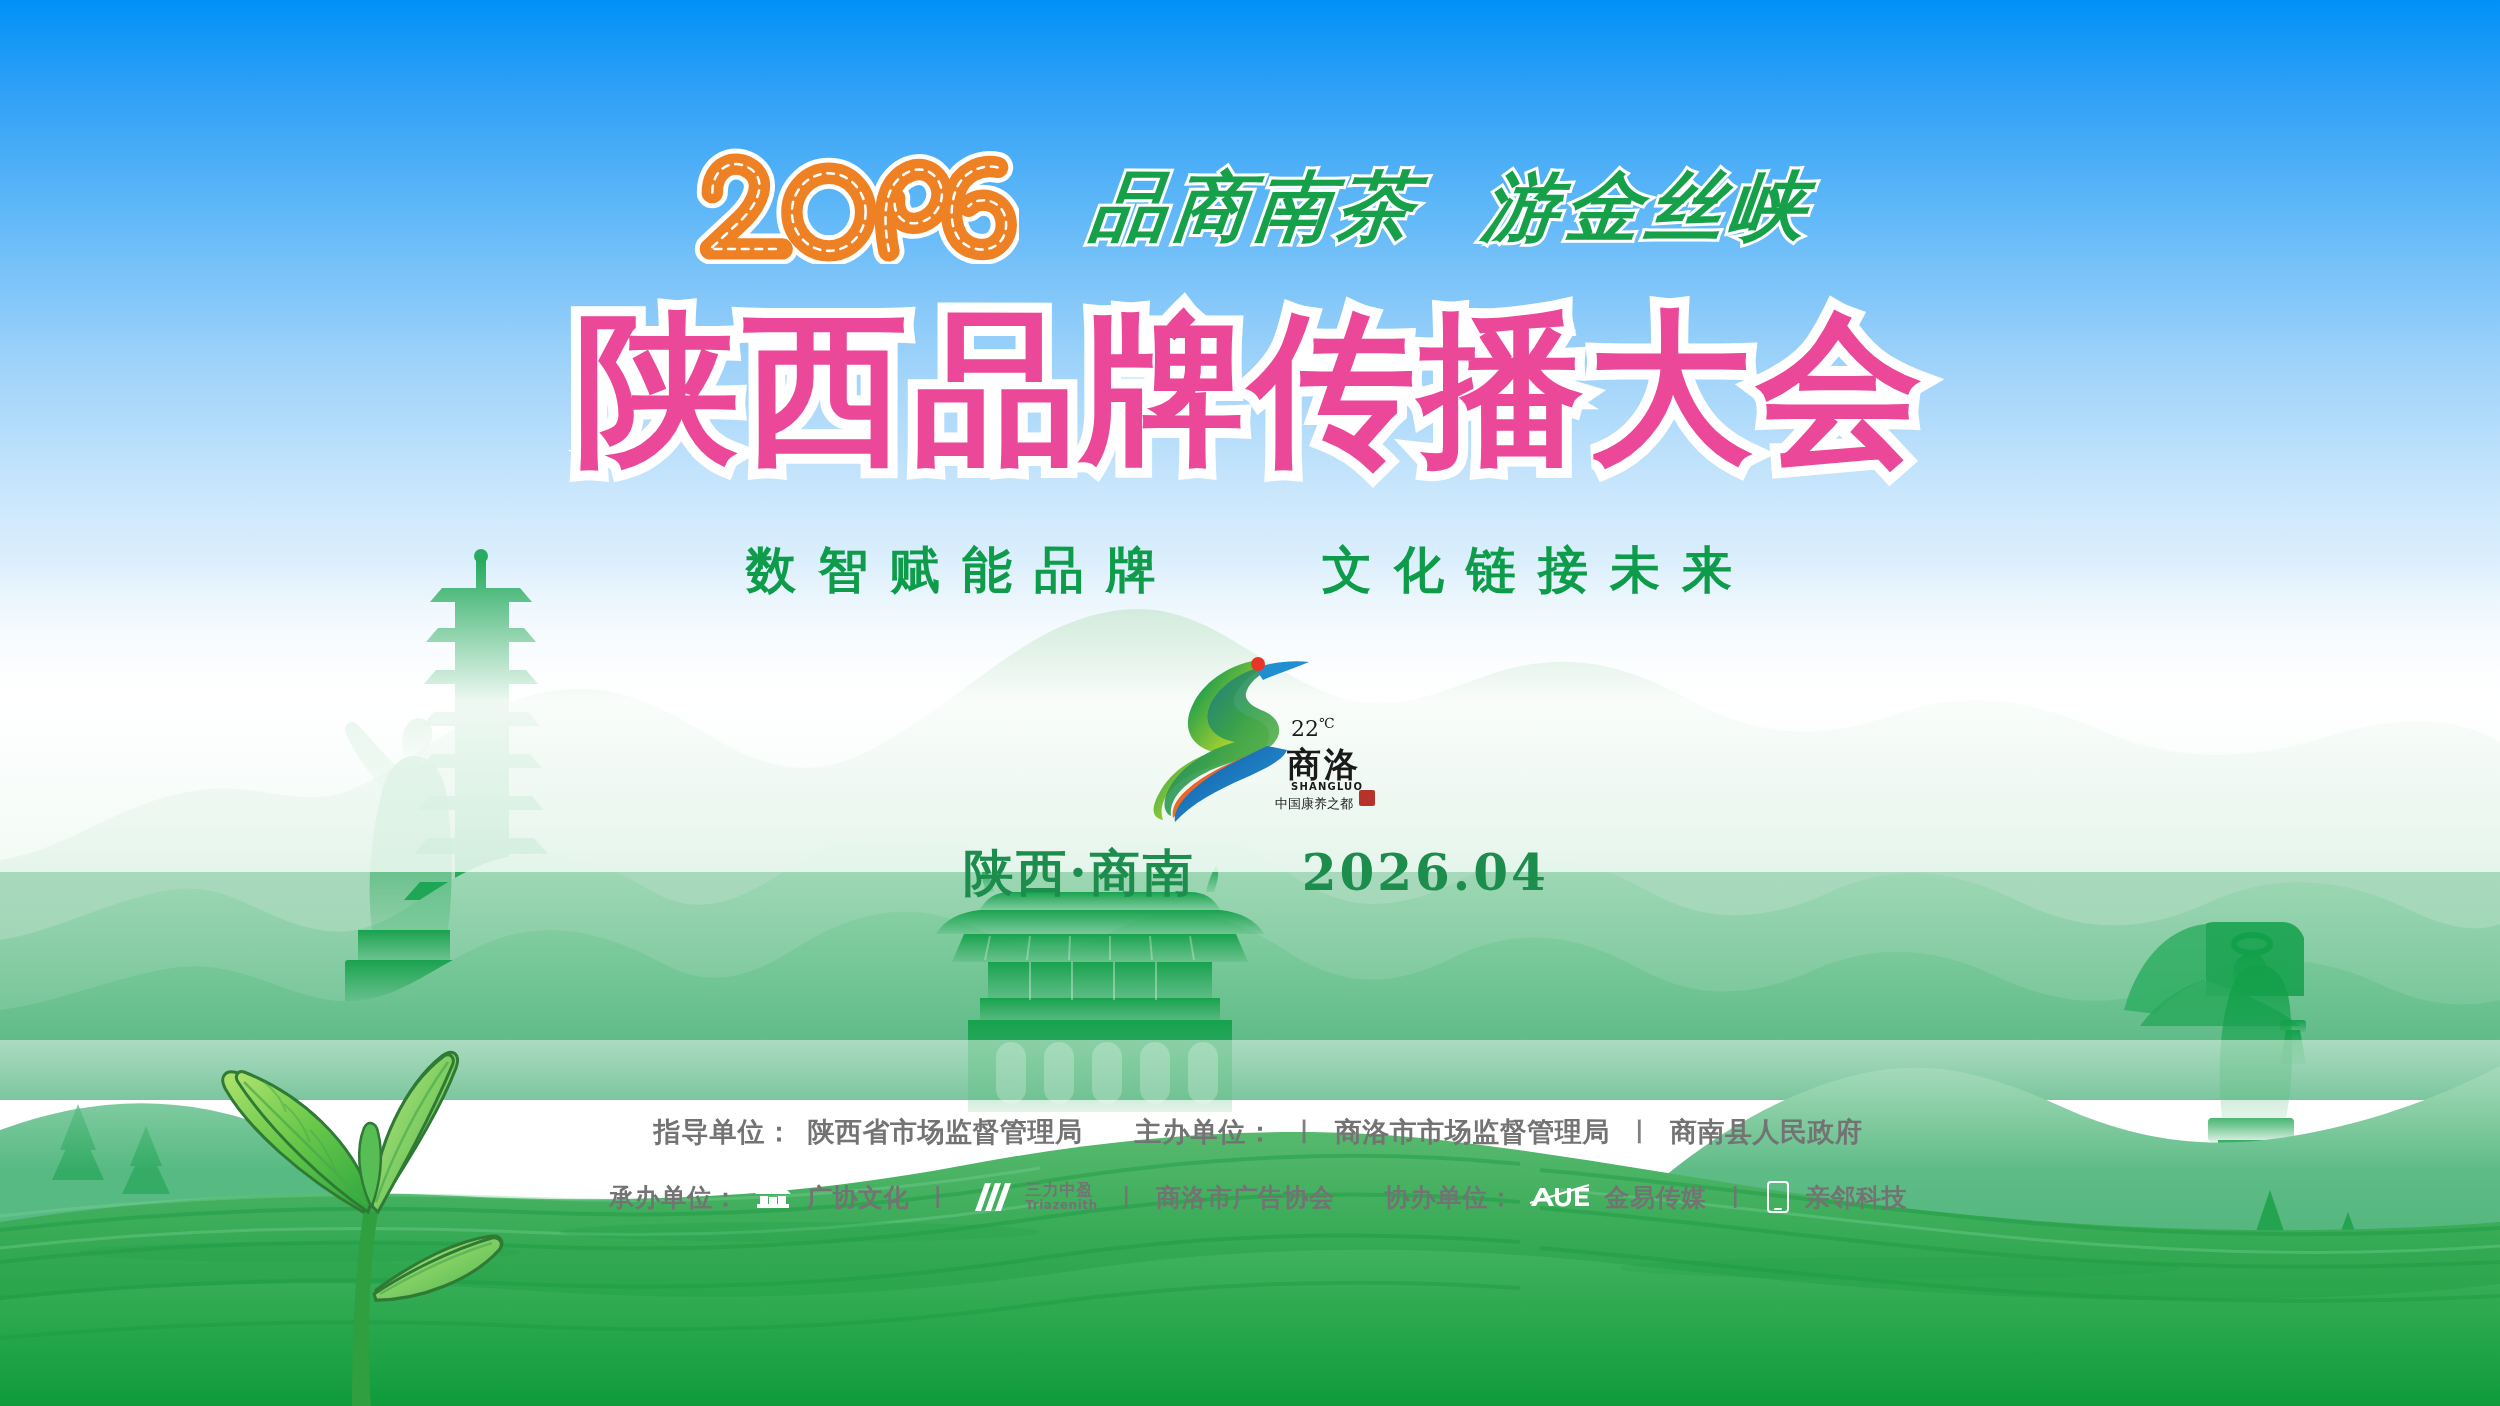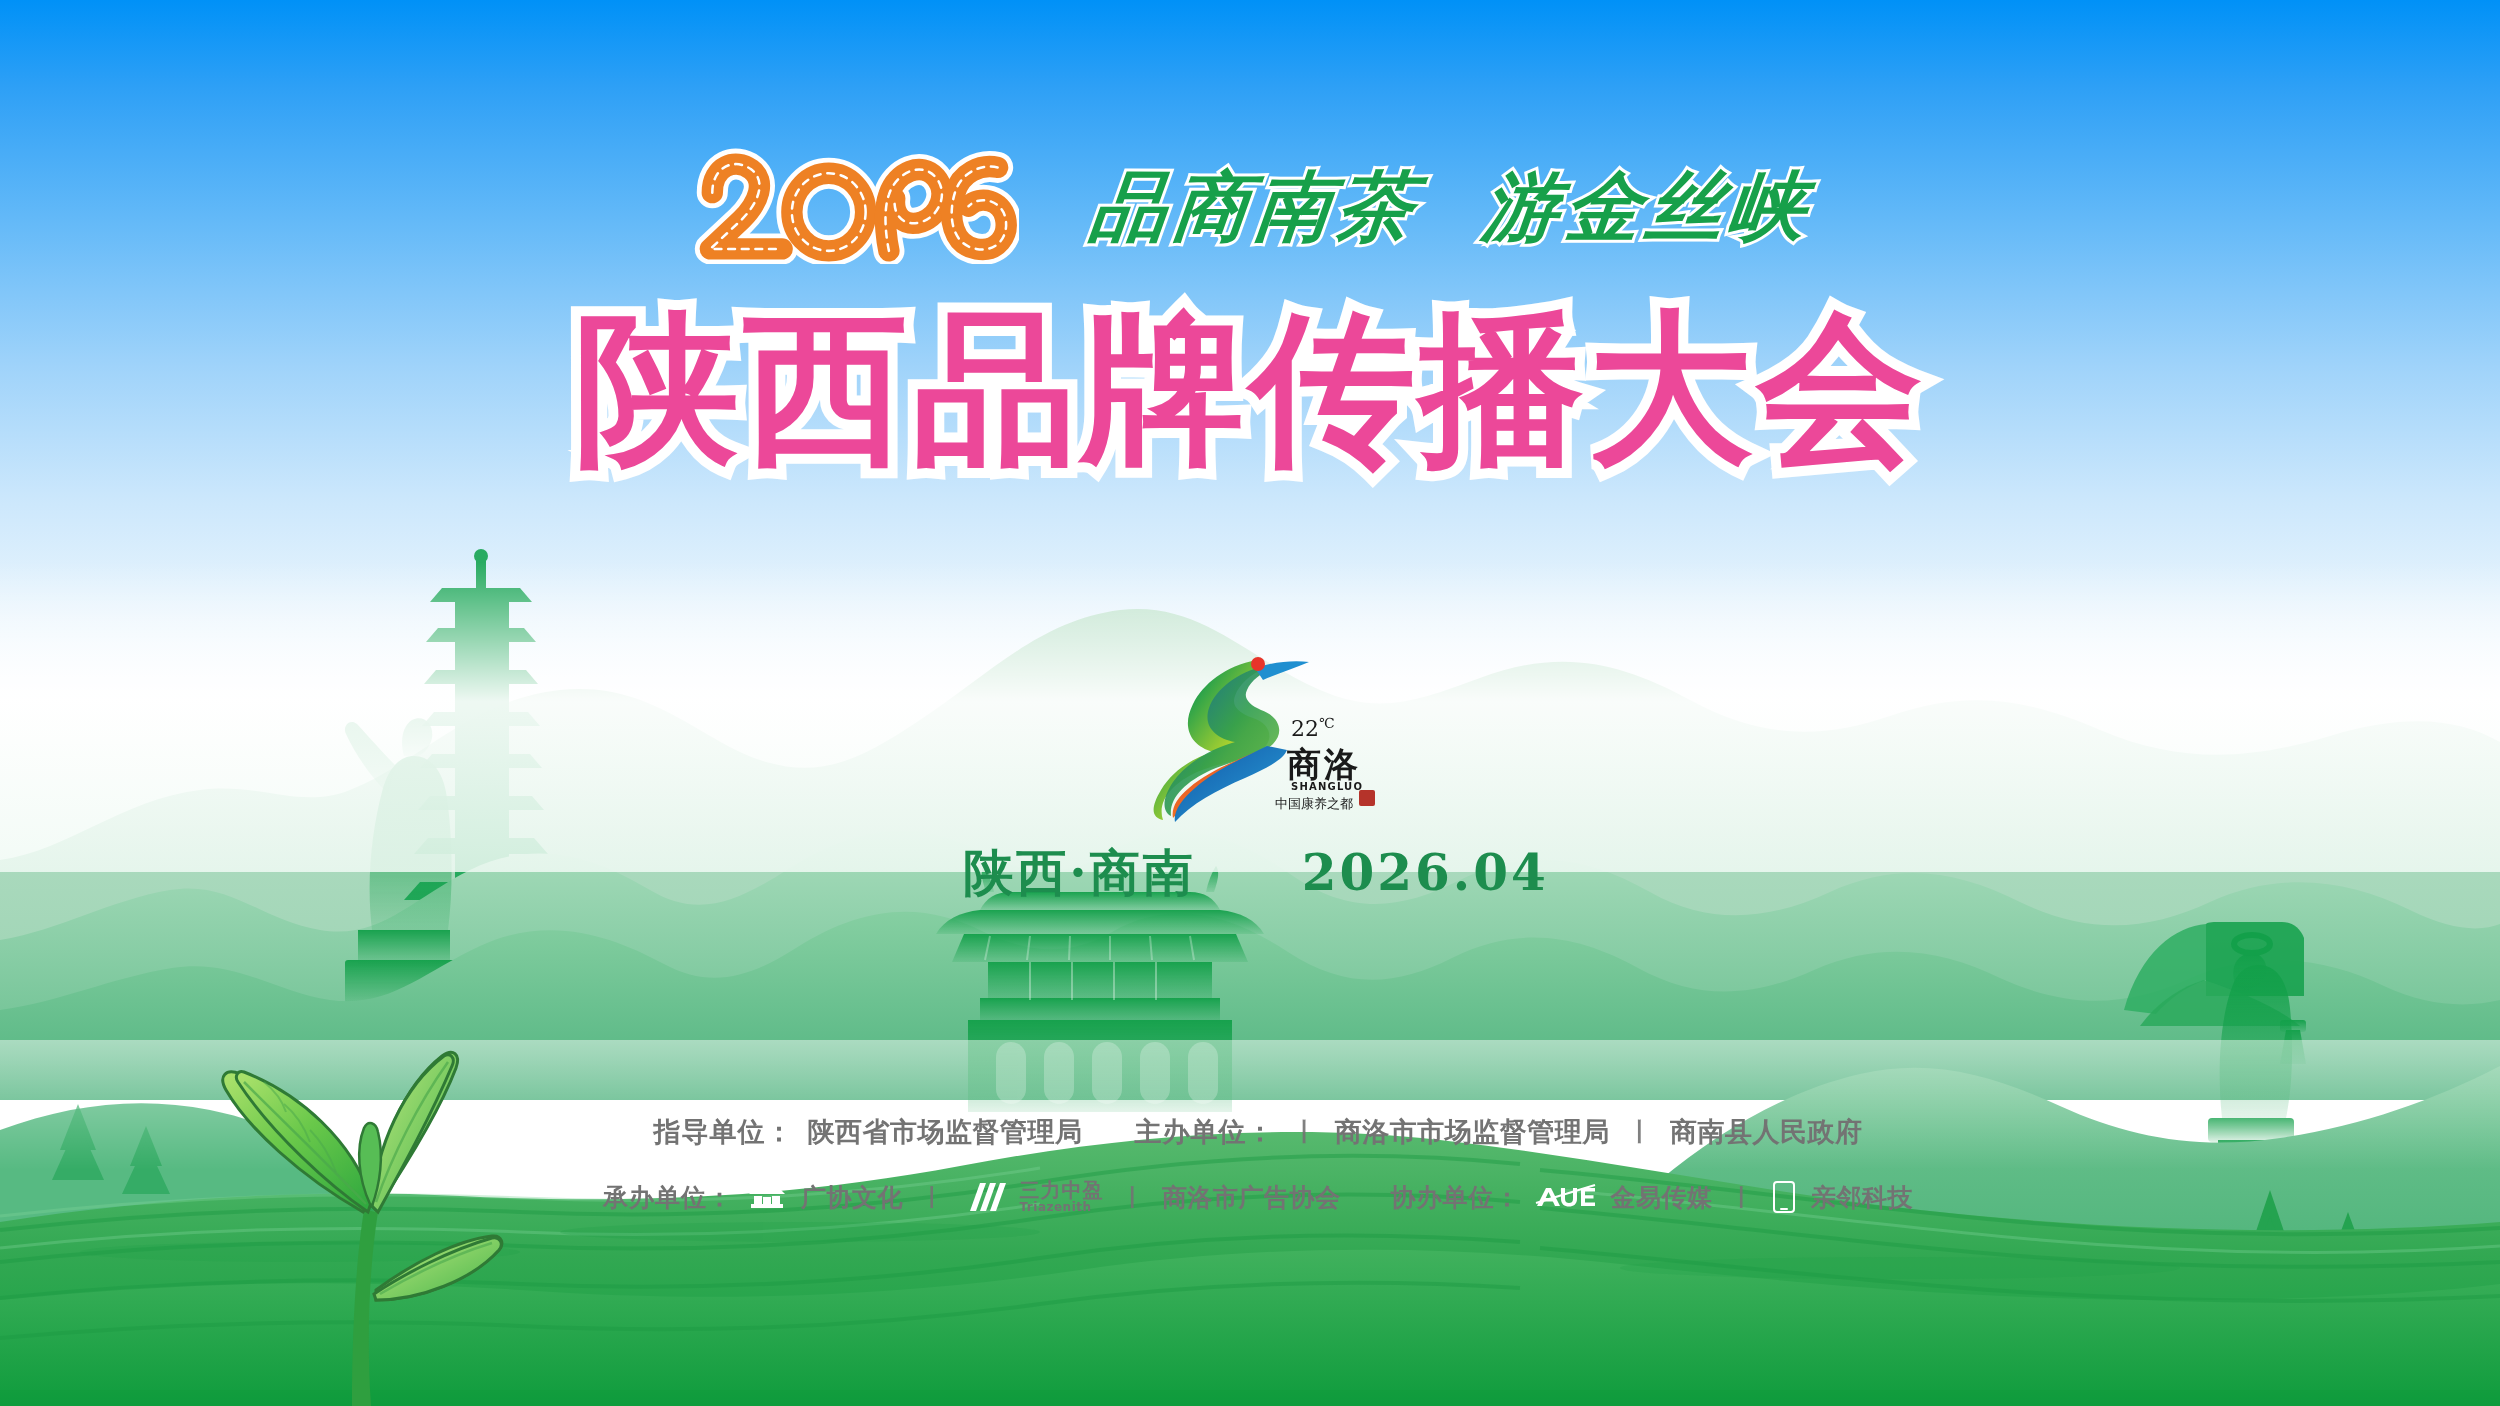--- a/index.html
+++ b/index.html
@@ -132,21 +132,21 @@
   .ico{ display:inline-block; vertical-align:middle; }
   .ico svg{ display:block; }
 
   .saa-wrap{ display:flex; flex-direction:column; align-items:center; line-height:1; }
   .saa-sub{
     font-size:11px; letter-spacing:1.2px; font-weight:700; margin-top:4px; opacity:.95;
   }
   .saa-row{ display:flex; align-items:center; gap:10px; }
 
   .tz-wrap{ display:flex; flex-direction:column; align-items:flex-start; line-height:1.05; }
-  .tz-cn{ font-size:20px; font-weight:700; letter-spacing:1px; }
+  .tz-cn{ font-size:16px; font-weight:700; letter-spacing:1px; }
   .tz-en{ font-size:12px; font-weight:700; letter-spacing:.5px; }
 </style>
 </head>
 <body>
 
 <div id="stage">
 
   <div class="sky"></div>
 
   <div class="scene">
@@ -422,20 +422,21 @@
       </div>
 
       <div class="calli">
         <span class="calli-part">品商南茶</span>
         <span class="calli-part">游金丝峡</span>
       </div>
     </div>
 
     <div class="title-main">陕西品牌传播大会</div>
 
+    <div class="subtitle">数智赋能品牌　　文化链接未来</div>
 
     <div class="brandmark">
       <svg viewBox="0 0 270 180" xmlns="http://www.w3.org/2000/svg">
         <defs>
           <linearGradient id="rb1" x1="0" y1="0" x2="1" y2="1">
             <stop offset="0%" stop-color="#1f6fb8"></stop>
             <stop offset="30%" stop-color="#2aa24a"></stop>
             <stop offset="62%" stop-color="#b6d62c"></stop>
             <stop offset="100%" stop-color="#1f8fd0"></stop>
           </linearGradient>

